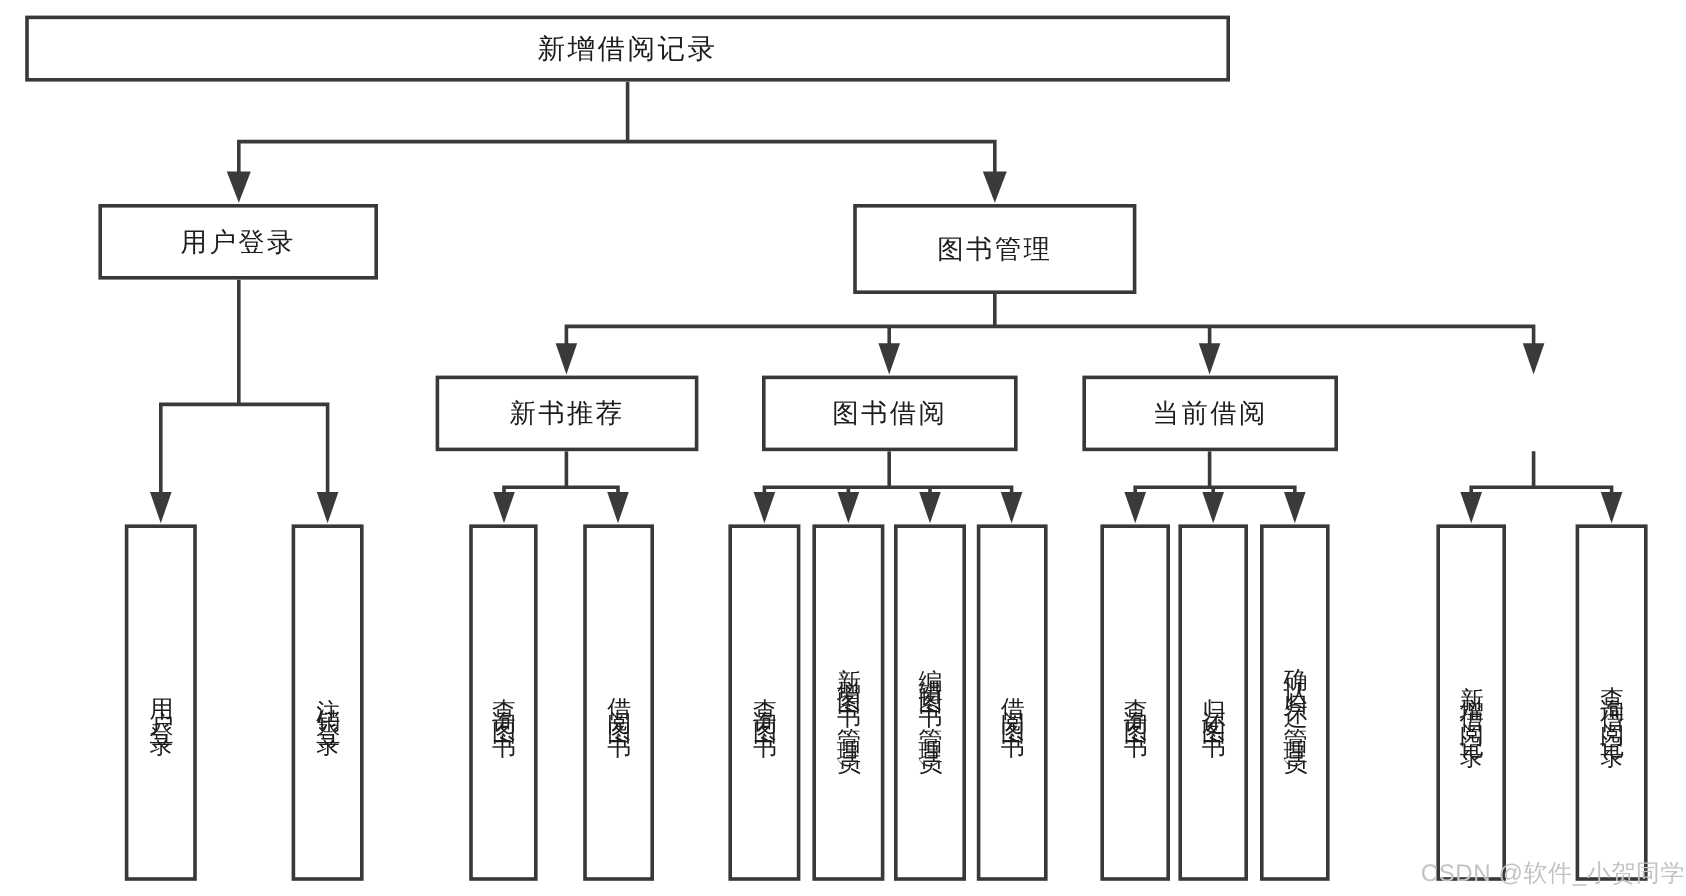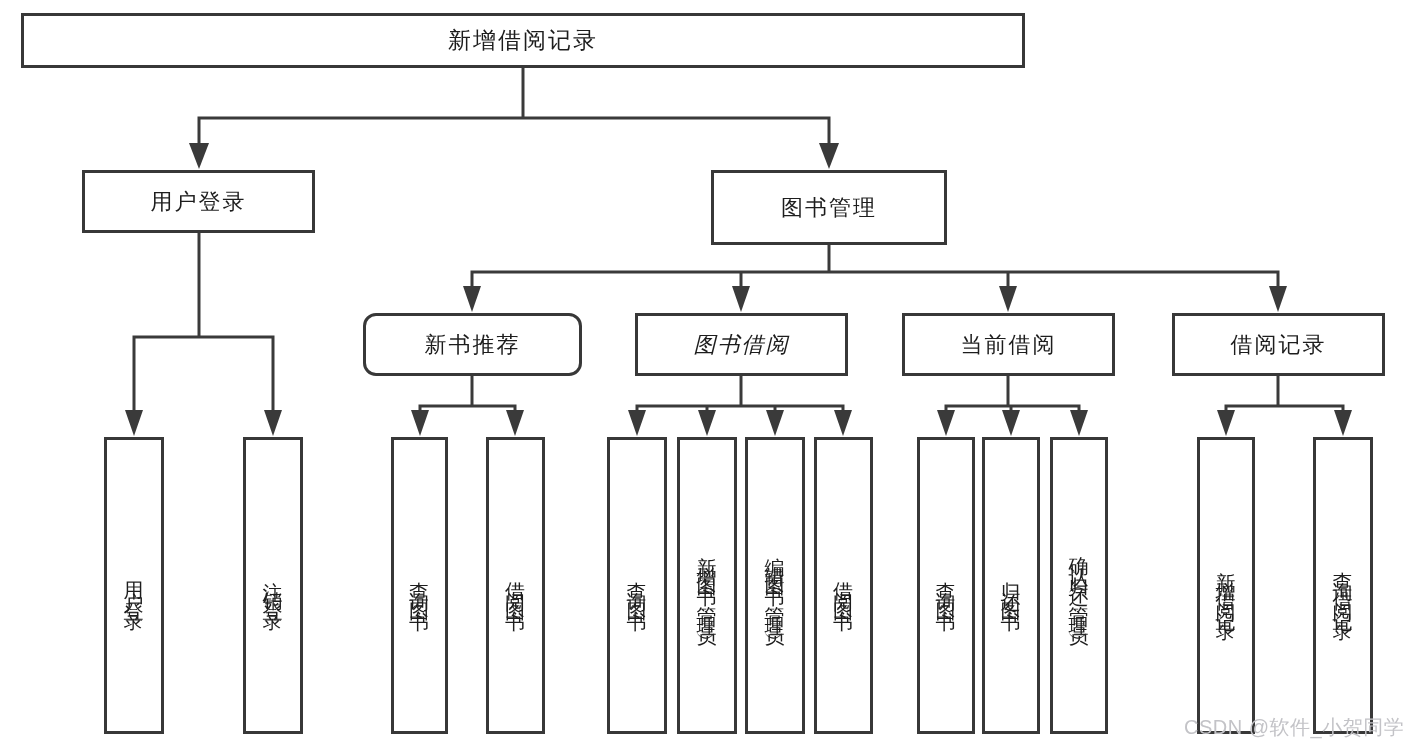--- a/index.html
+++ b/index.html
@@ -148,24 +148,23 @@
       <polygon points="1217,410 1235,410 1226,436"></polygon>
       <polygon points="1334,410 1352,410 1343,436"></polygon>
     </g>
   </svg>
 
   <div class="node root">新增借阅记录</div>
 
   <div class="node" style="left:82px; top:170px; width:233px; height:63px;">用户登录</div>
   <div class="node" style="left:711px; top:170px; width:236px; height:75px;">图书管理</div>
 
-  <div class="node" style="left:363px; top:313px; width:219px; height:63px;border-radius:13px;">新书推荐</div>
-  <div class="node" style="left:635px; top:313px; width:213px; height:63px;font-style:italic;">图书借阅</div>
+  <div class="node" style="left:363px; top:313px; width:219px; height:63px;">新书推荐</div>
+  <div class="node" style="left:635px; top:313px; width:213px; height:63px;">图书借阅</div>
   <div class="node" style="left:902px; top:313px; width:213px; height:63px;">当前借阅</div>
-  <div class="node" style="left:1172px; top:313px; width:213px; height:63px;">借阅记录</div>
 
   <div class="leaf" style="left:104px;">
     <span class="vtext">用户登录</span>
   </div>
   <div class="leaf" style="left:243px;">
     <span class="vtext">注销登录</span>
   </div>
 
   <div class="leaf" style="left:391px; width:57px;">
     <span class="vtext">查询图书</span>

